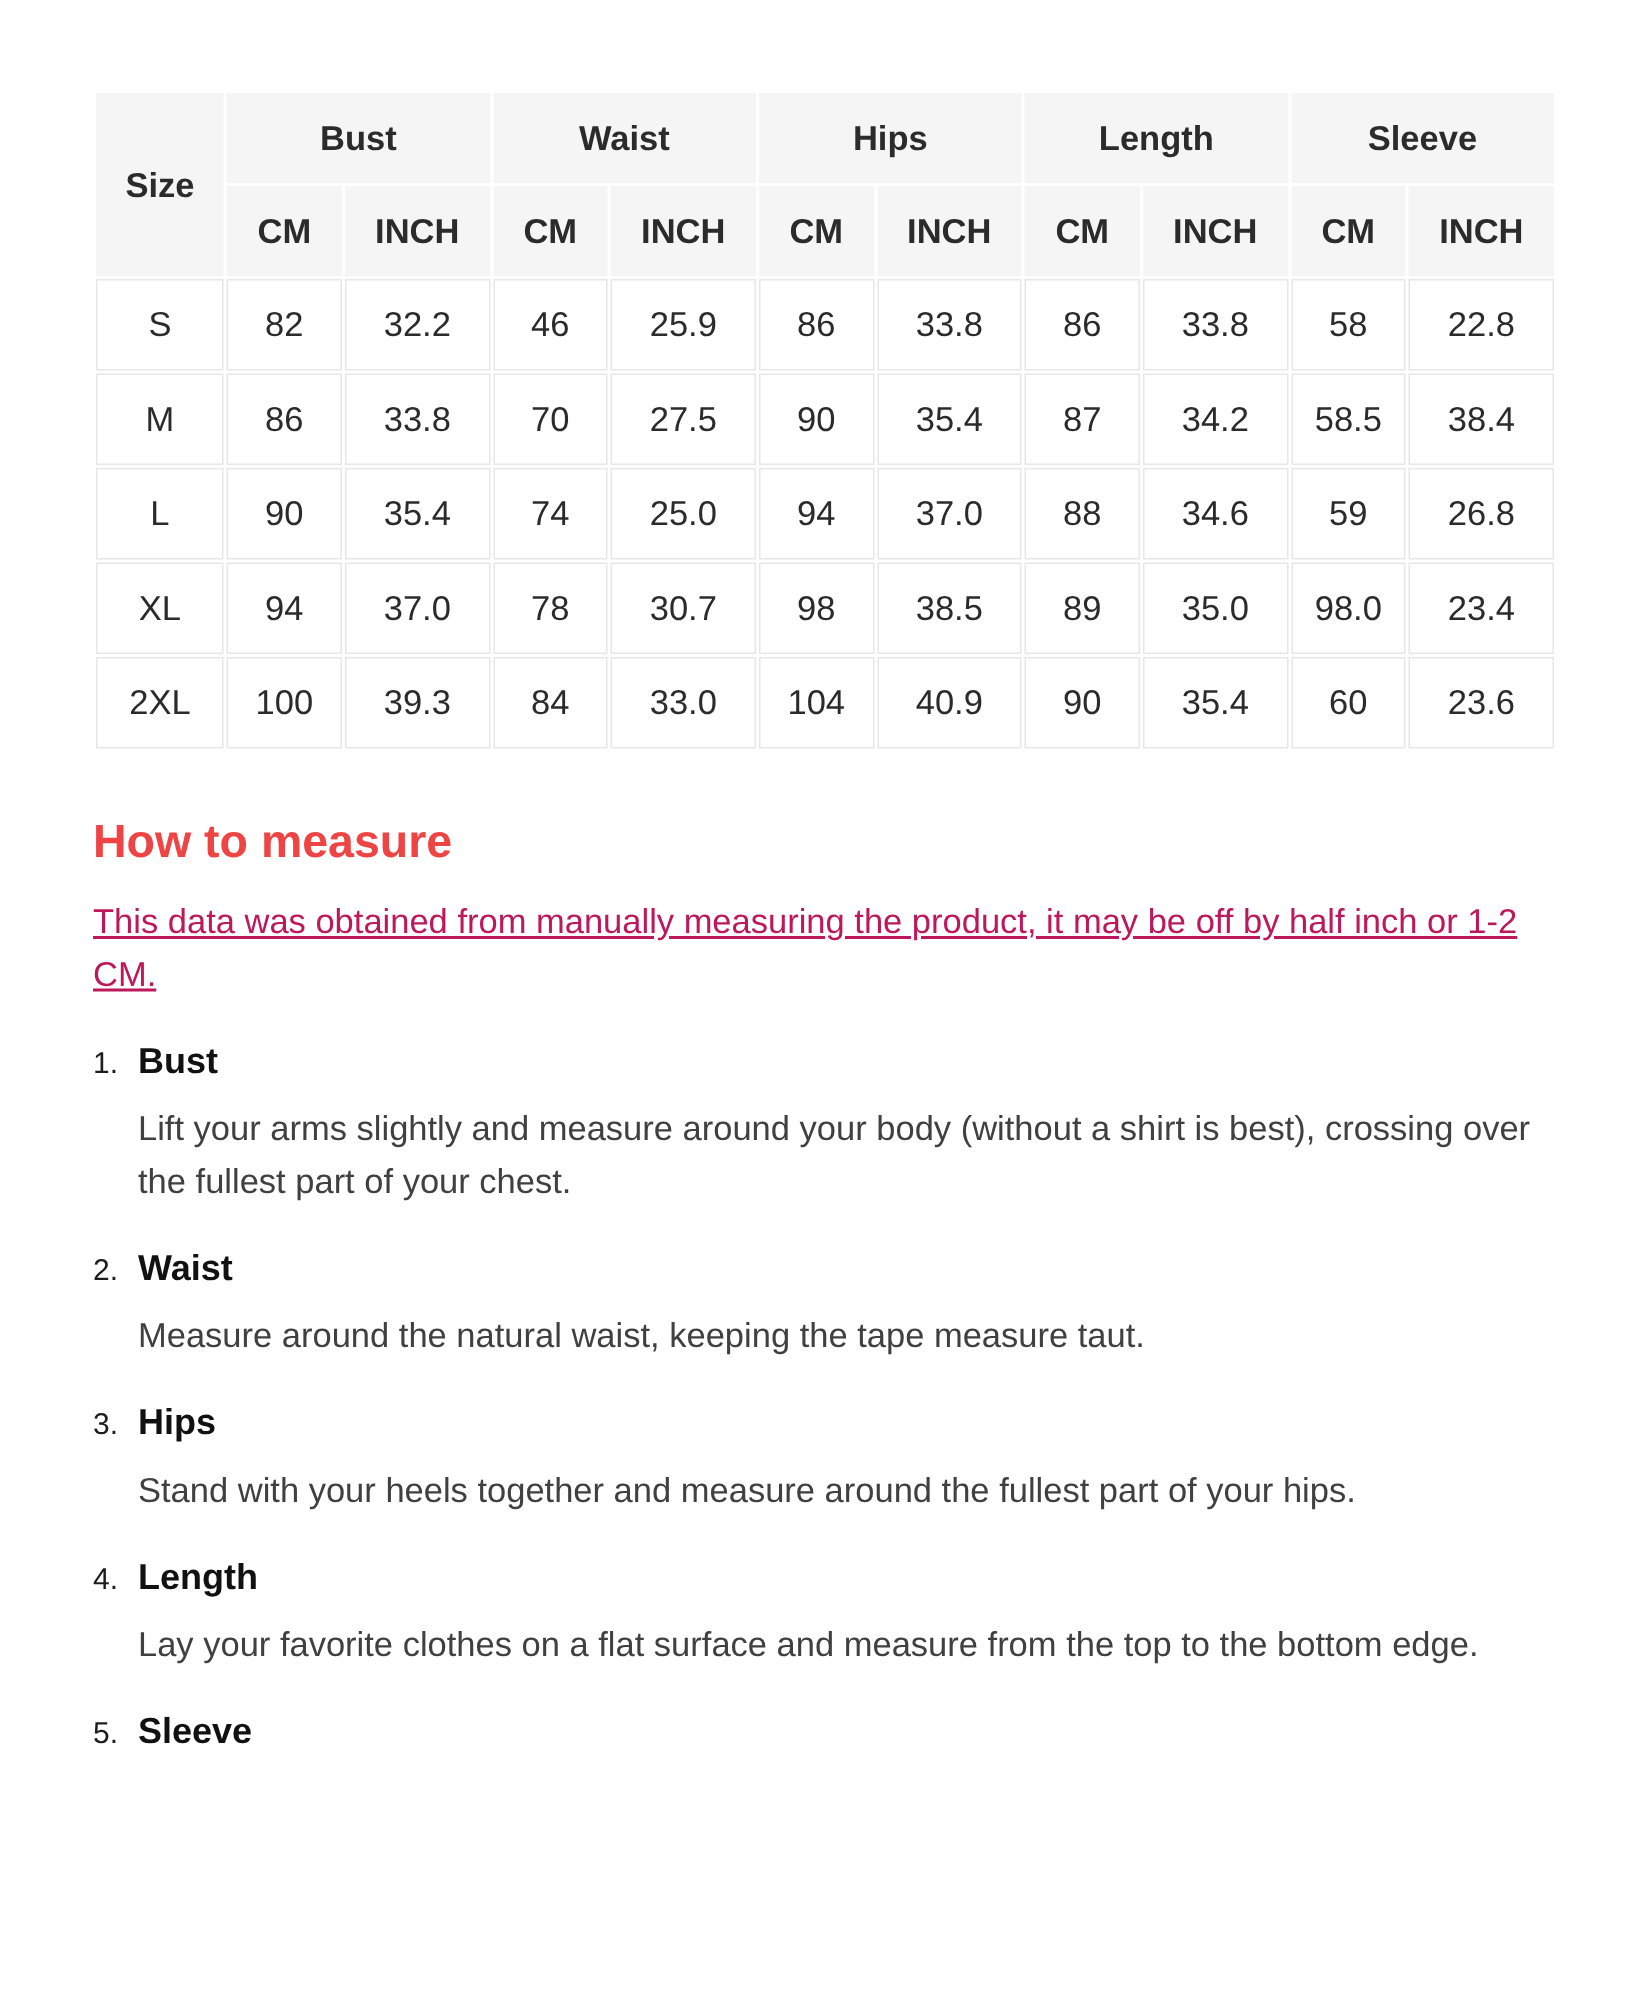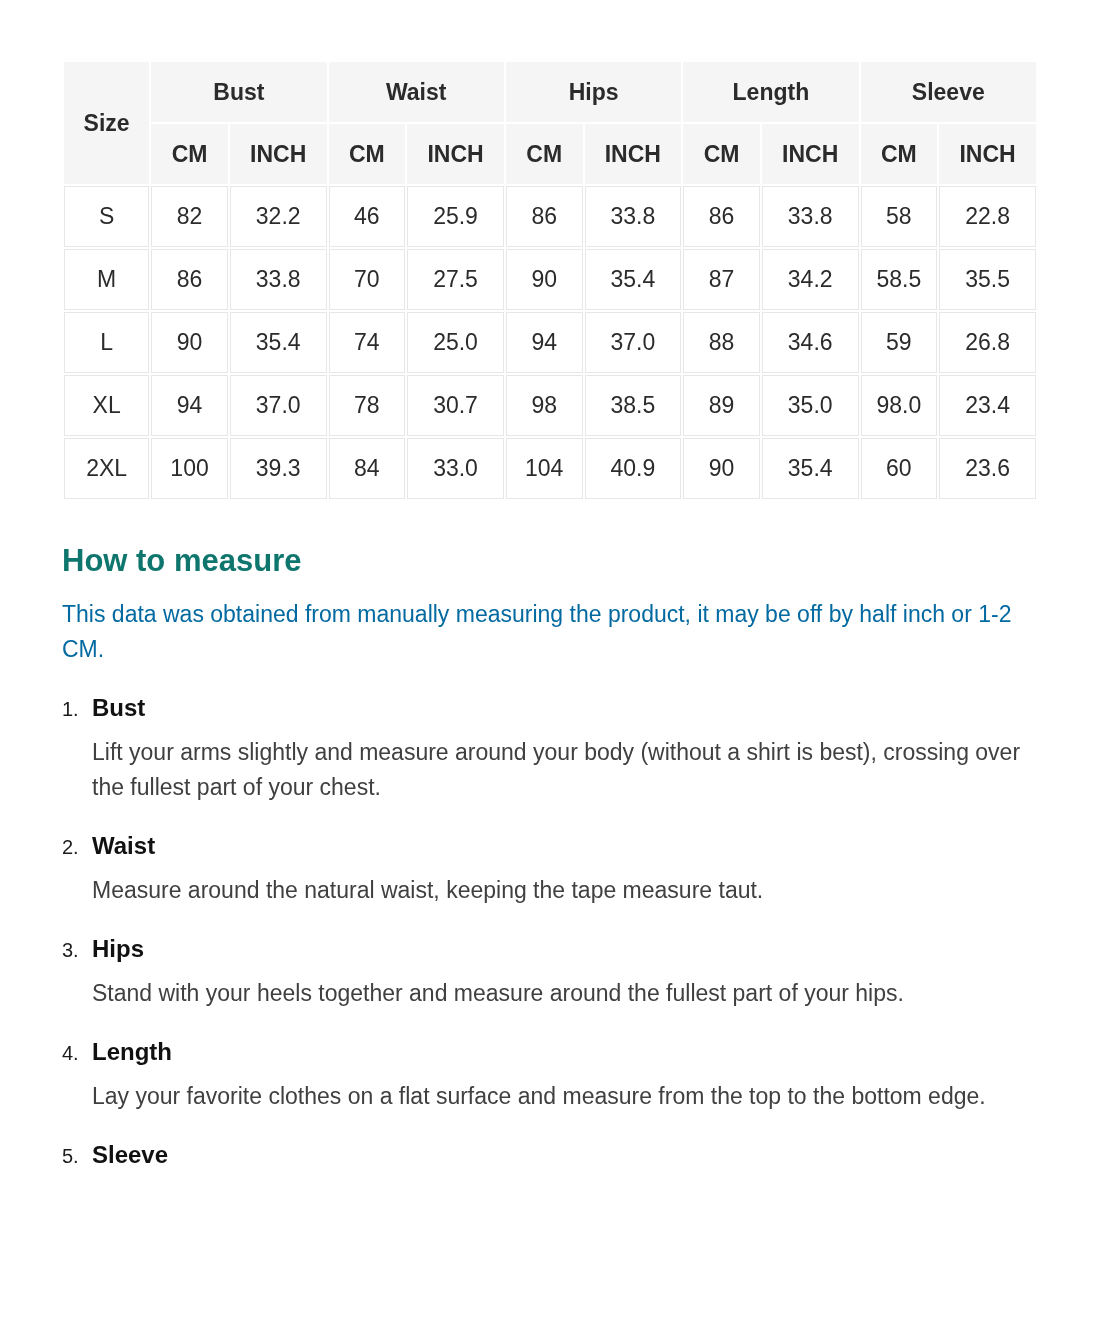--- a/index.html
+++ b/index.html
@@ -45,29 +45,30 @@
     text-align: center;
     vertical-align: middle;
     font-weight: normal;
   }
 
   
   h2.howto-title {
     margin-top: 42px;
     font-size: 31px;
     font-weight: bold;
-    color: #0f766e;
+    color: #ef4444;
     letter-spacing: 0;
   }
   p.howto-intro {
     margin-top: 18px;
     font-size: 23px;
     line-height: 35px;
-    color: #0369a1;
+    color: #be185d;
     max-width: 976px;
+    text-decoration: underline;
   }
   .steps { margin-top: 10px; }
   .step-header {
     display: flex;
     align-items: baseline;
     margin-top: 27px;
   }
   .step-num {
     display: inline-block;
     min-width: 30px;
@@ -146,21 +147,21 @@
         <td>M</td>
         <td>86</td>
         <td>33.8</td>
         <td>70</td>
         <td>27.5</td>
         <td>90</td>
         <td>35.4</td>
         <td>87</td>
         <td>34.2</td>
         <td>58.5</td>
-        <td>35.5</td>
+        <td>38.4</td>
       </tr>
       <tr>
         <td>L</td>
         <td>90</td>
         <td>35.4</td>
         <td>74</td>
         <td>25.0</td>
         <td>94</td>
         <td>37.0</td>
         <td>88</td>

